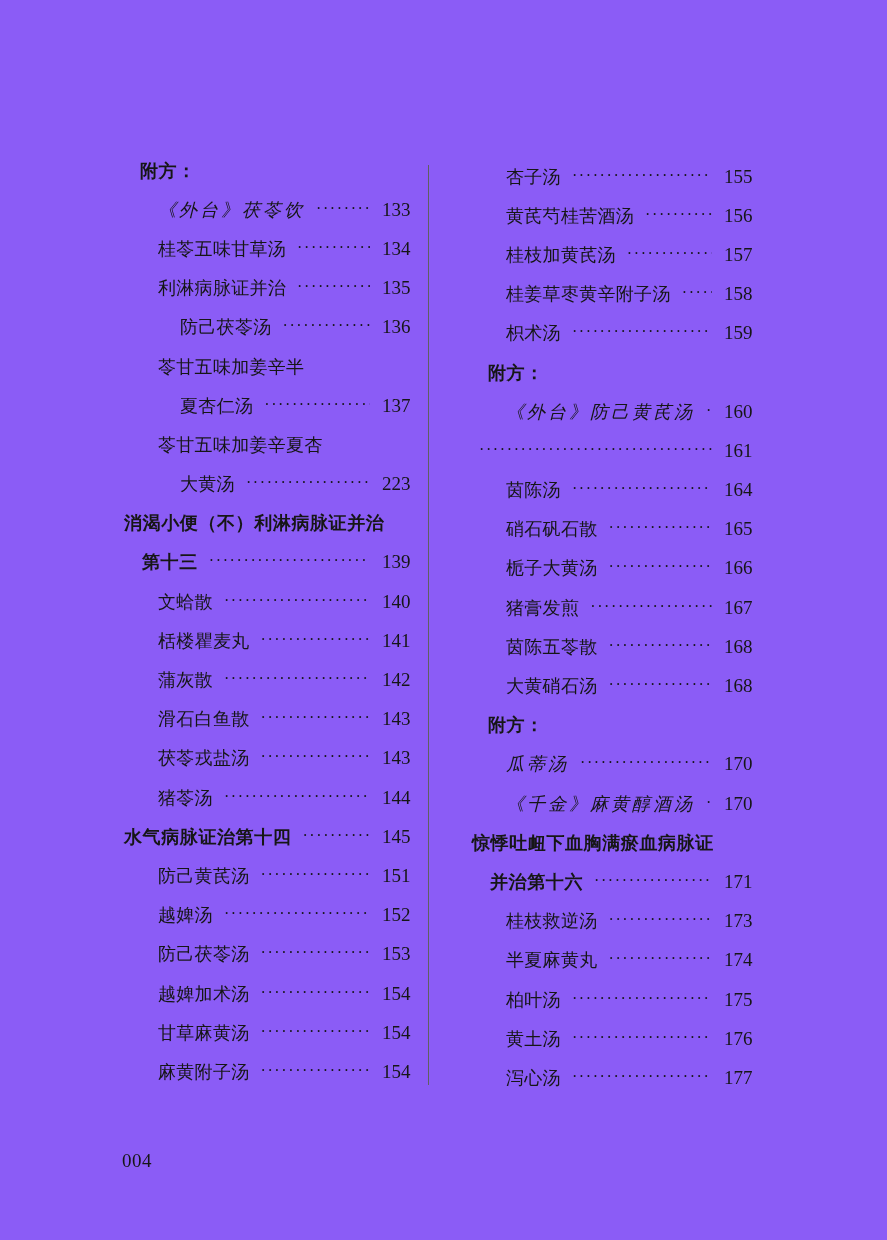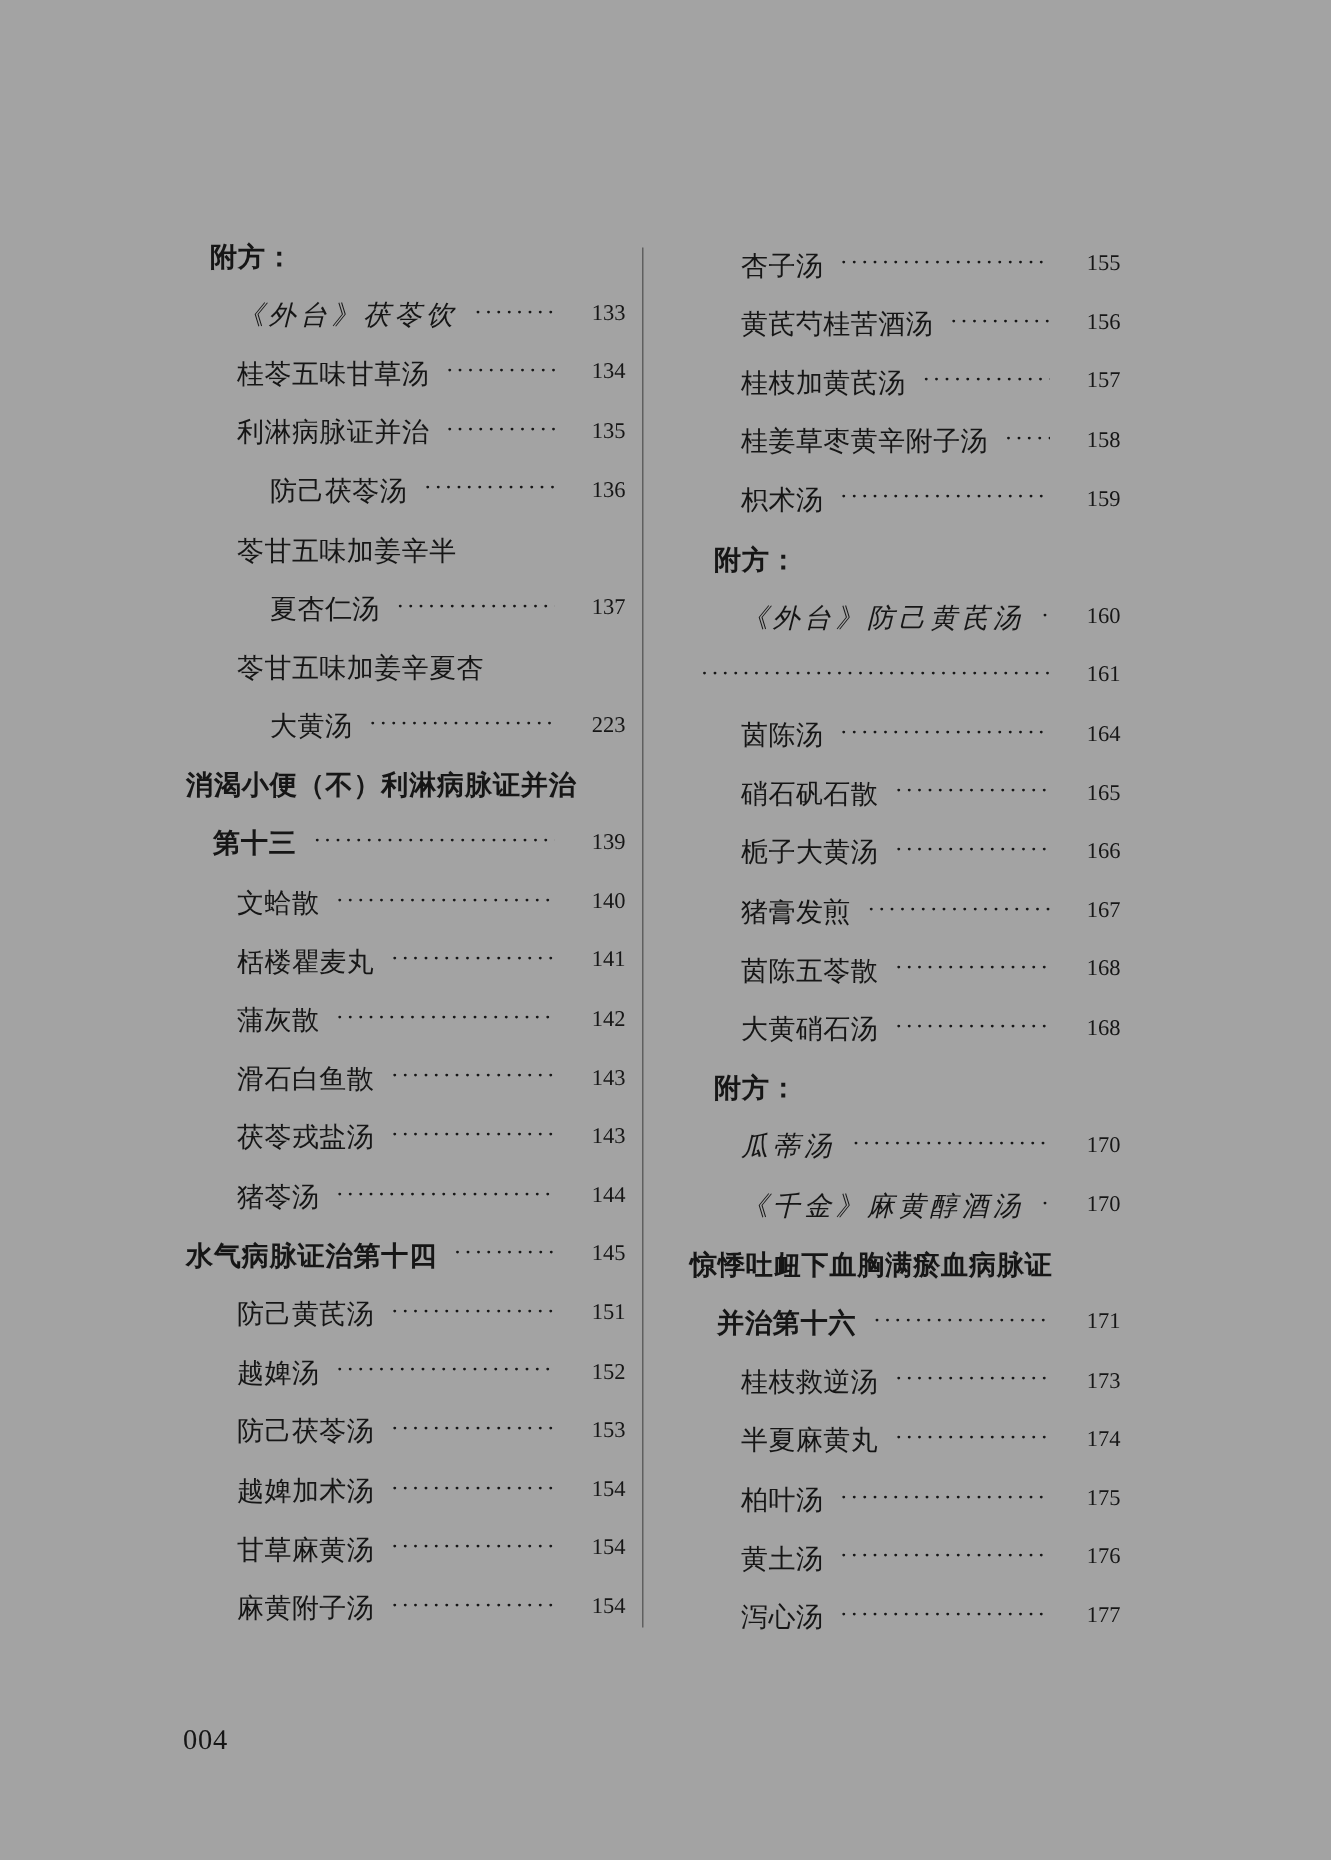--- a/index.html
+++ b/index.html
@@ -4,40 +4,40 @@
 <style>
   html, body {
     margin: 0;
     padding: 0;
     background: #e8e8e8;
   }
   .page {
     position: relative;
     width: 887px;
     height: 1240px;
-    background: #a3a3a3;
+    background: #8b5cf6;
     font-family: "Liberation Serif", "DejaVu Serif", serif;
     color: #161616;
     overflow: hidden;
   }
   .divider {
     position: absolute;
     left: 428px;
     top: 165px;
     width: 1px;
     height: 920px;
     background: #5f5f5f;
   }
   .col {
     position: absolute;
     display: flex;
     flex-direction: column;
   }
   .col-left  { left: 120px; top: 151px; width: 297px; }
-  .col-right { left: 456px; top: 157px; width: 291px; }
+  .col-right { left: 468px; top: 157px; width: 291px; }
   .row {
     height: 39.2px;
     display: flex;
     align-items: center;
   }
   .text {
     white-space: nowrap;
     font-size: 18px;
     letter-spacing: 0.3px;
   }
@@ -67,23 +67,22 @@
     overflow: hidden;
     white-space: nowrap;
     font-size: 16px;
     letter-spacing: 1.6px;
     margin: 0 12px 0 11px;
     color: #161616;
     position: relative;
     top: -1px;
   }
   .pagenum {
-    font-size: 15px;
+    font-size: 19px;
     min-width: 35px;
-    text-align: right;
     font-family: "Liberation Serif", "DejaVu Serif", serif;
   }
   .footer-pagenum {
     position: absolute;
     left: 122px;
     top: 1150px;
     font-size: 19px;
     letter-spacing: 0.5px;
   }
 </style>

